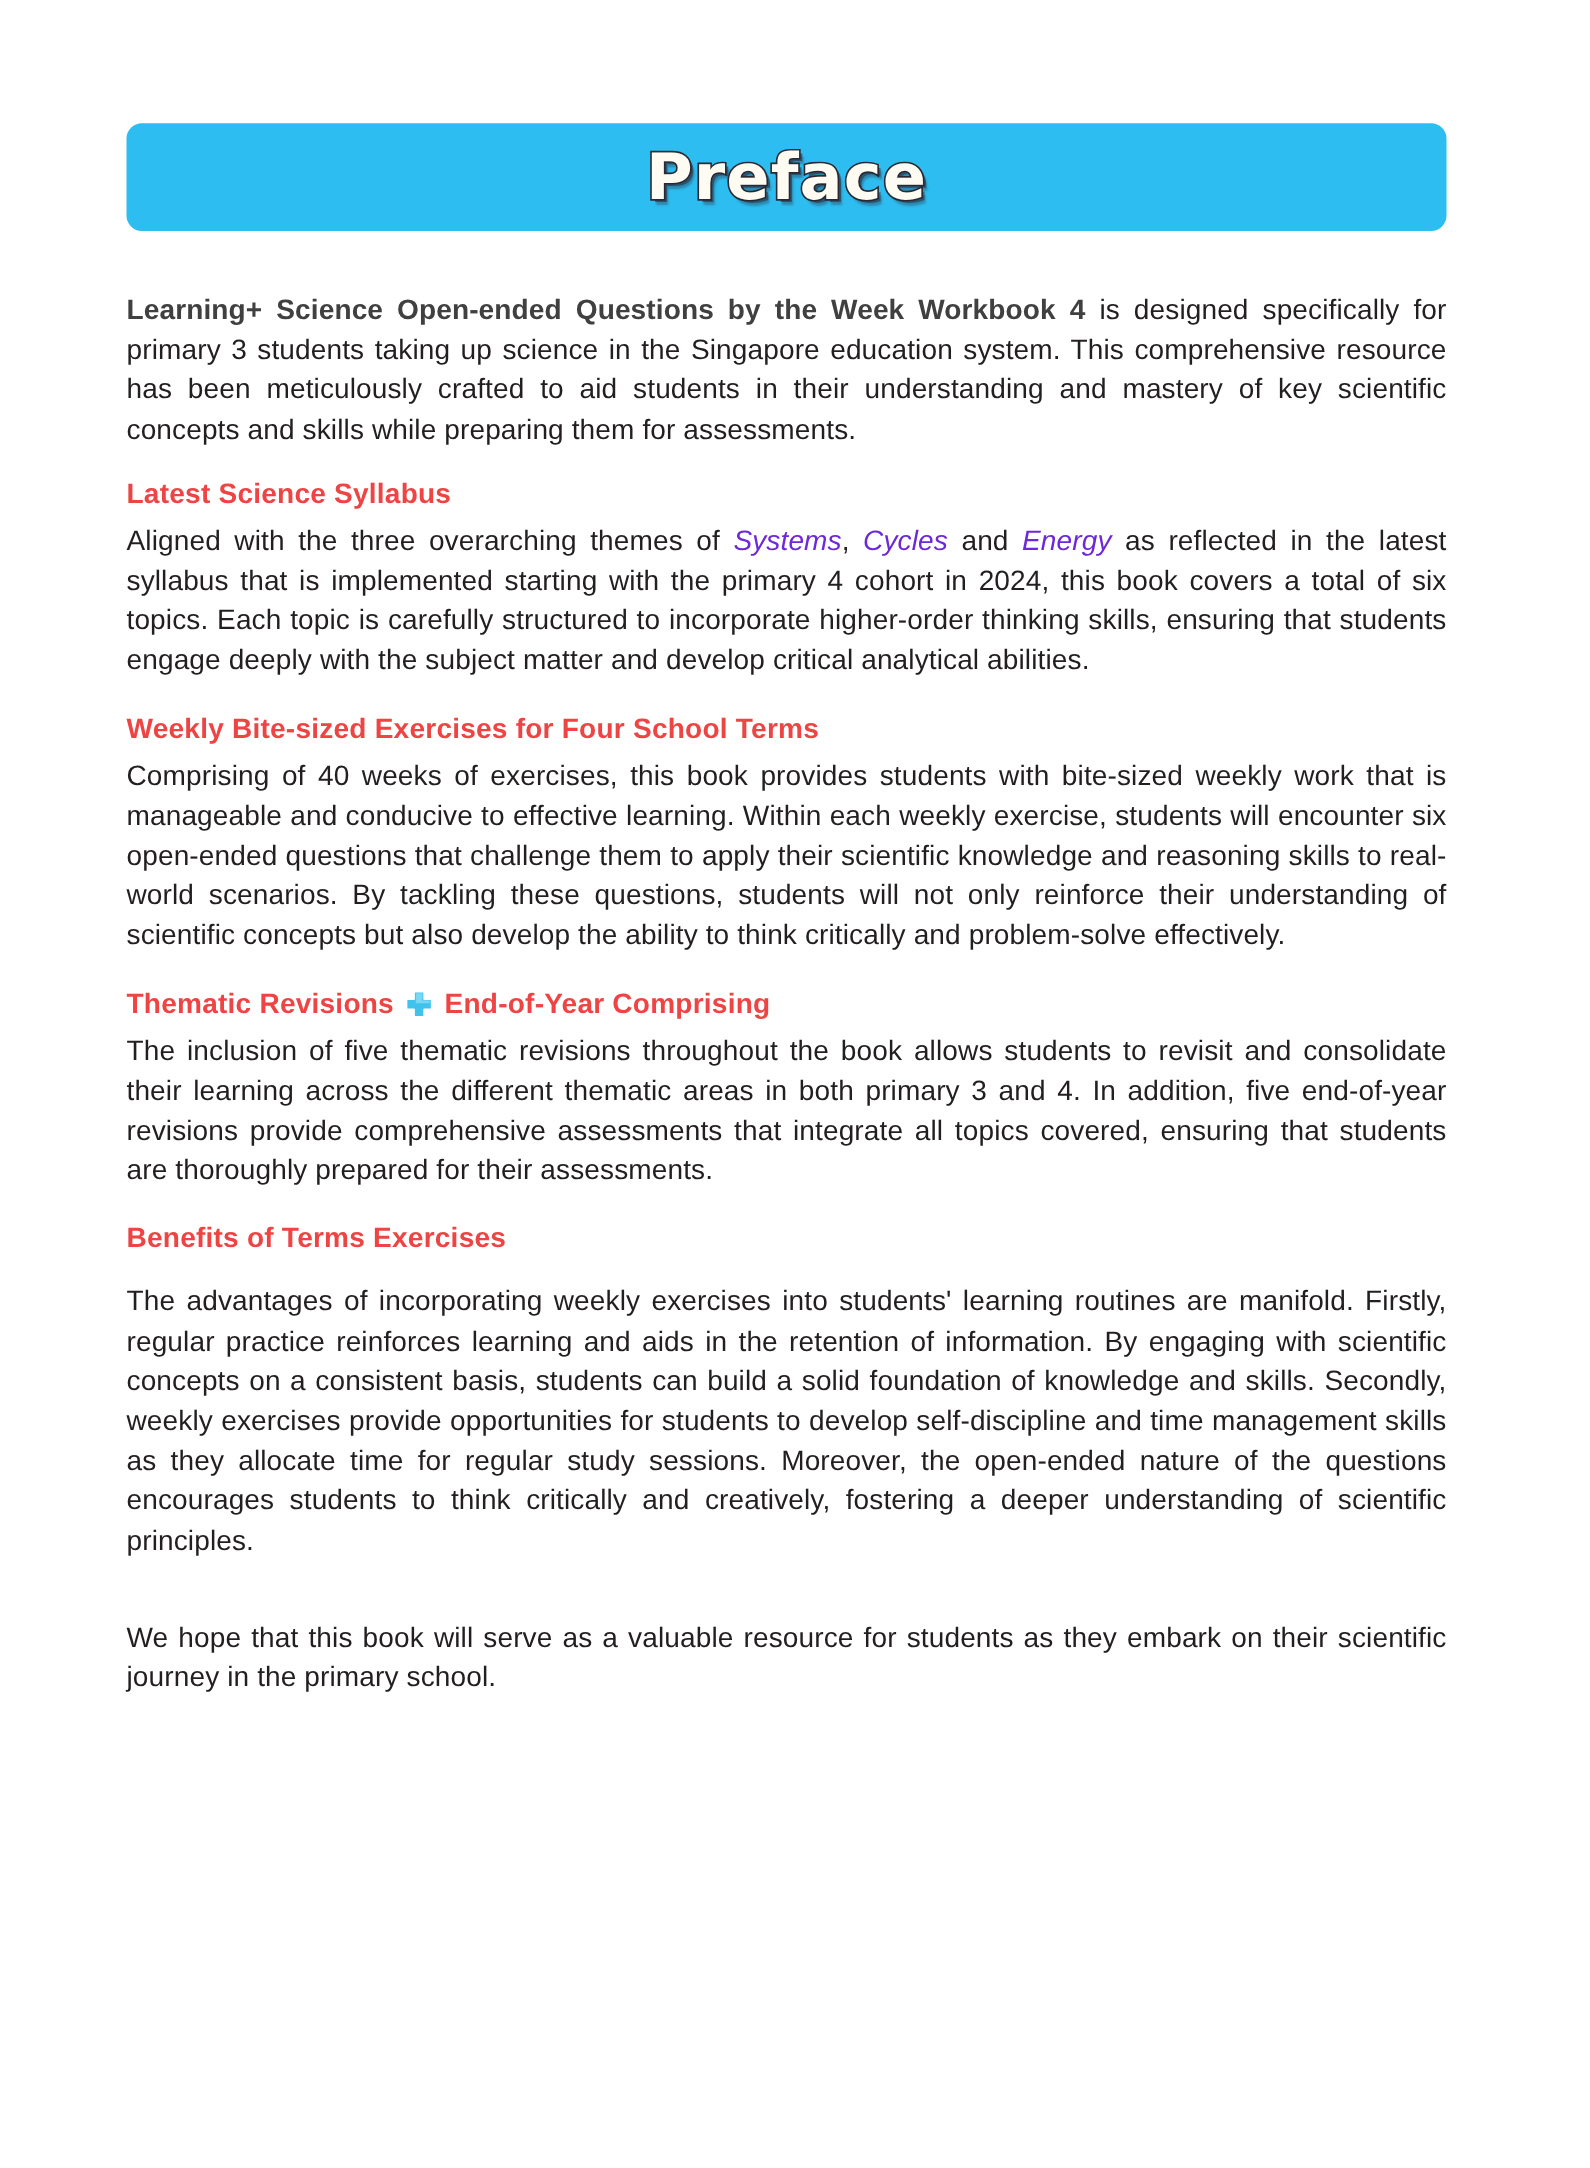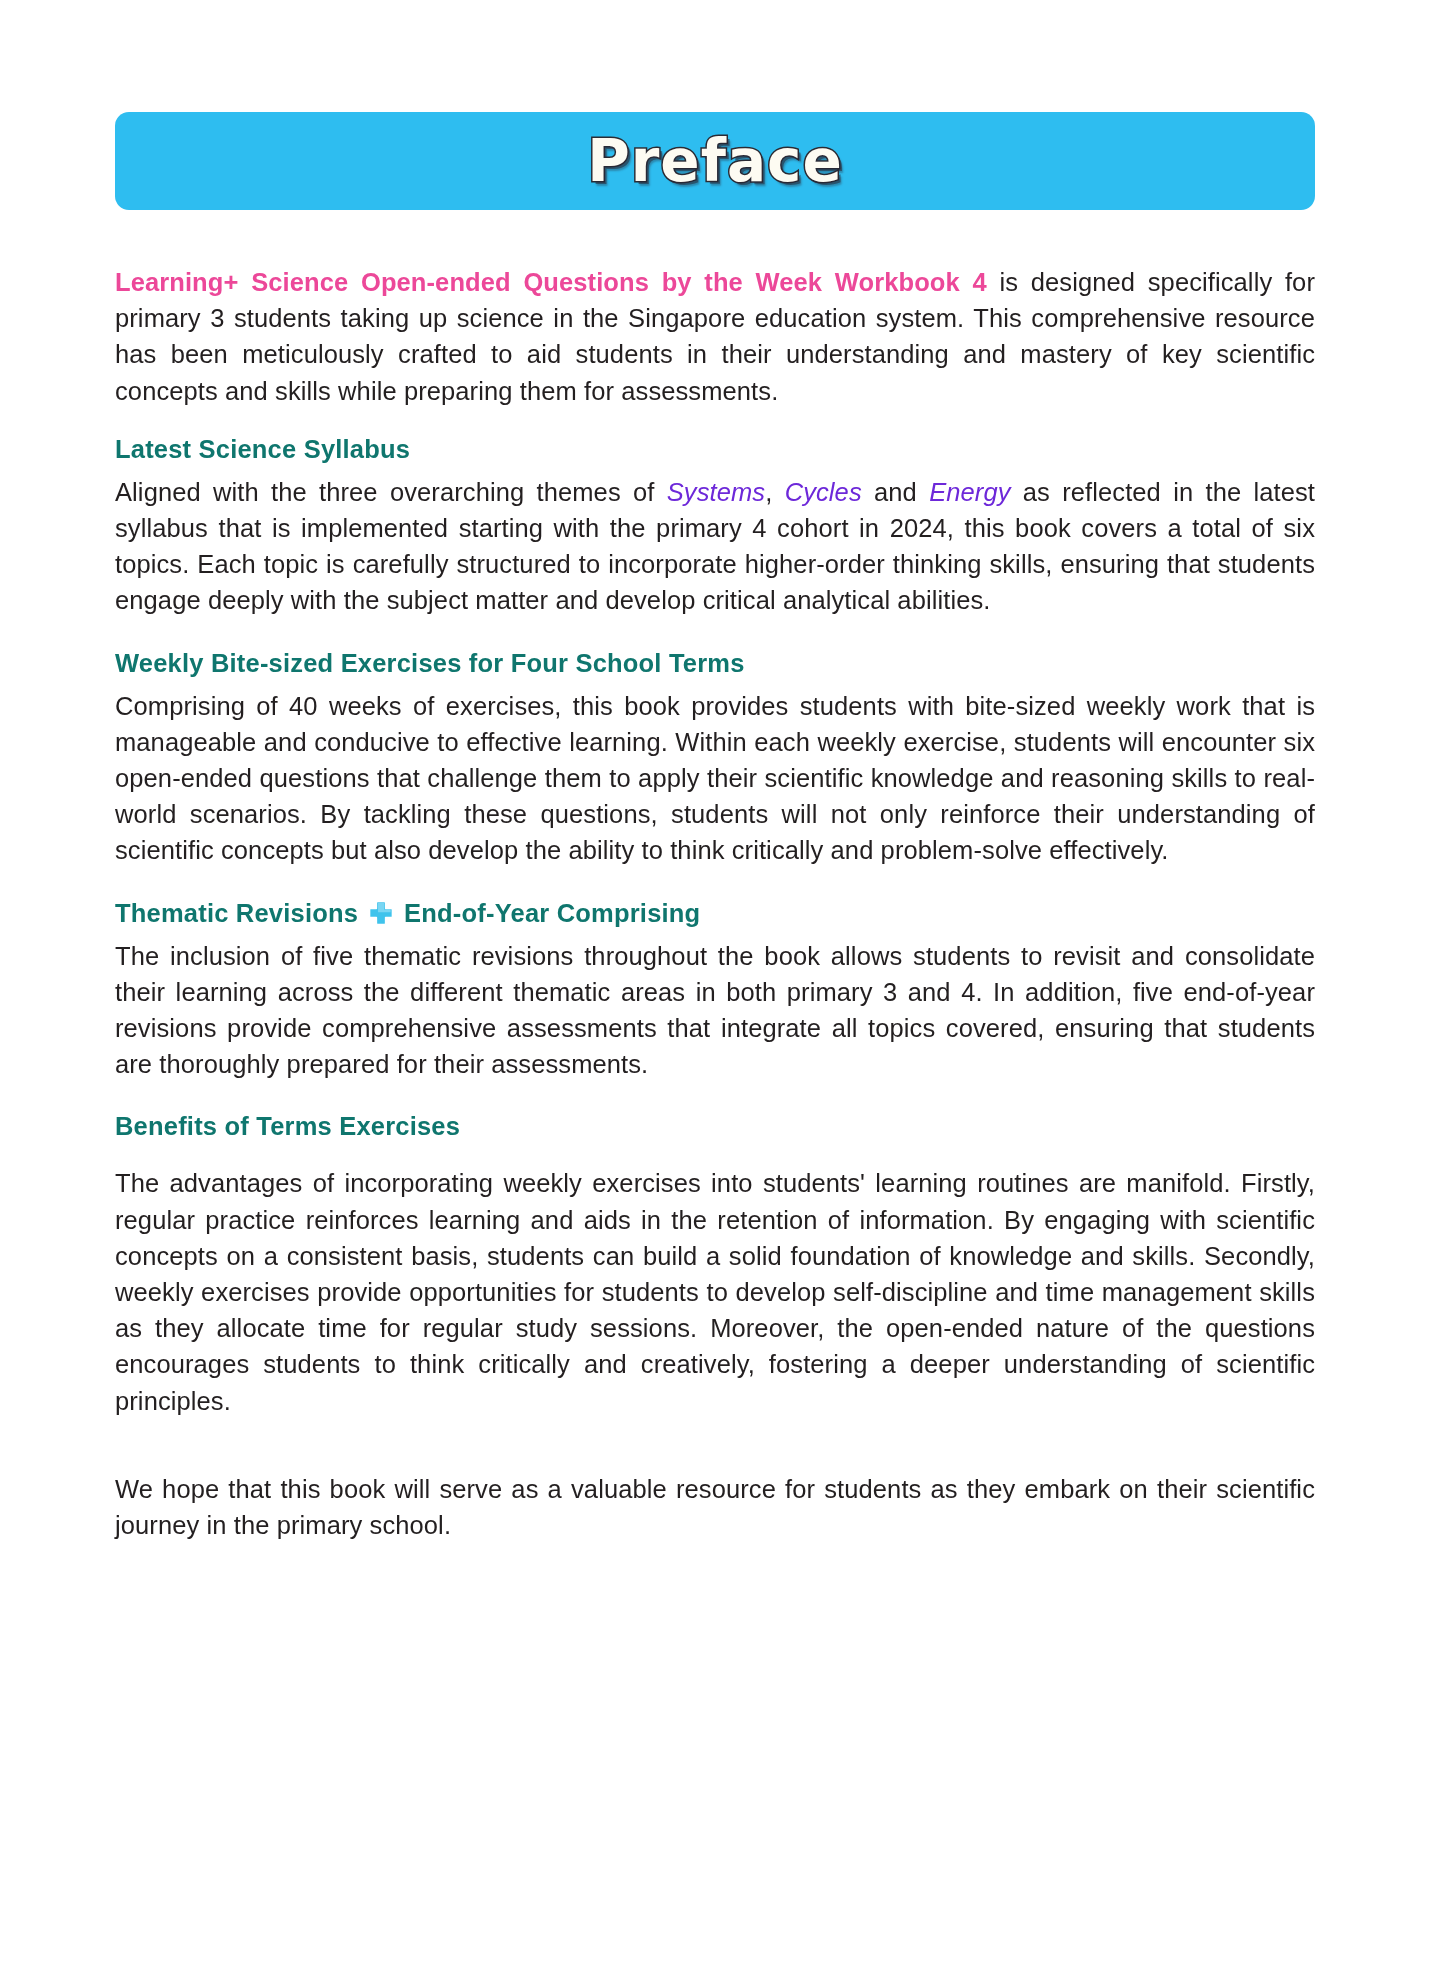--- a/index.html
+++ b/index.html
@@ -63,27 +63,27 @@
     text-align: justify;
     color: #231f20;
     margin: 0 0 26px 0;
     letter-spacing: 0.1px;
   }
   .para.tight { margin-bottom: 22px; margin-top: 24px; }
   .para.last  { margin-bottom: 16px; }
 
   .lead-bold {
     font-weight: bold;
-    color: #ec4899;
+    color: #404040;
   }
 
   .heading {
     font-size: 25.5px;
     font-weight: bold;
-    color: #0f766e;
+    color: #ef4444;
     margin: 0 0 10px 0;
     letter-spacing: 0.2px;
     display: flex;
     align-items: center;
     gap: 0;
     flex-wrap: wrap;
   }
   .heading.spaced { margin-top: 30px; }
 
   .accent-ital {

